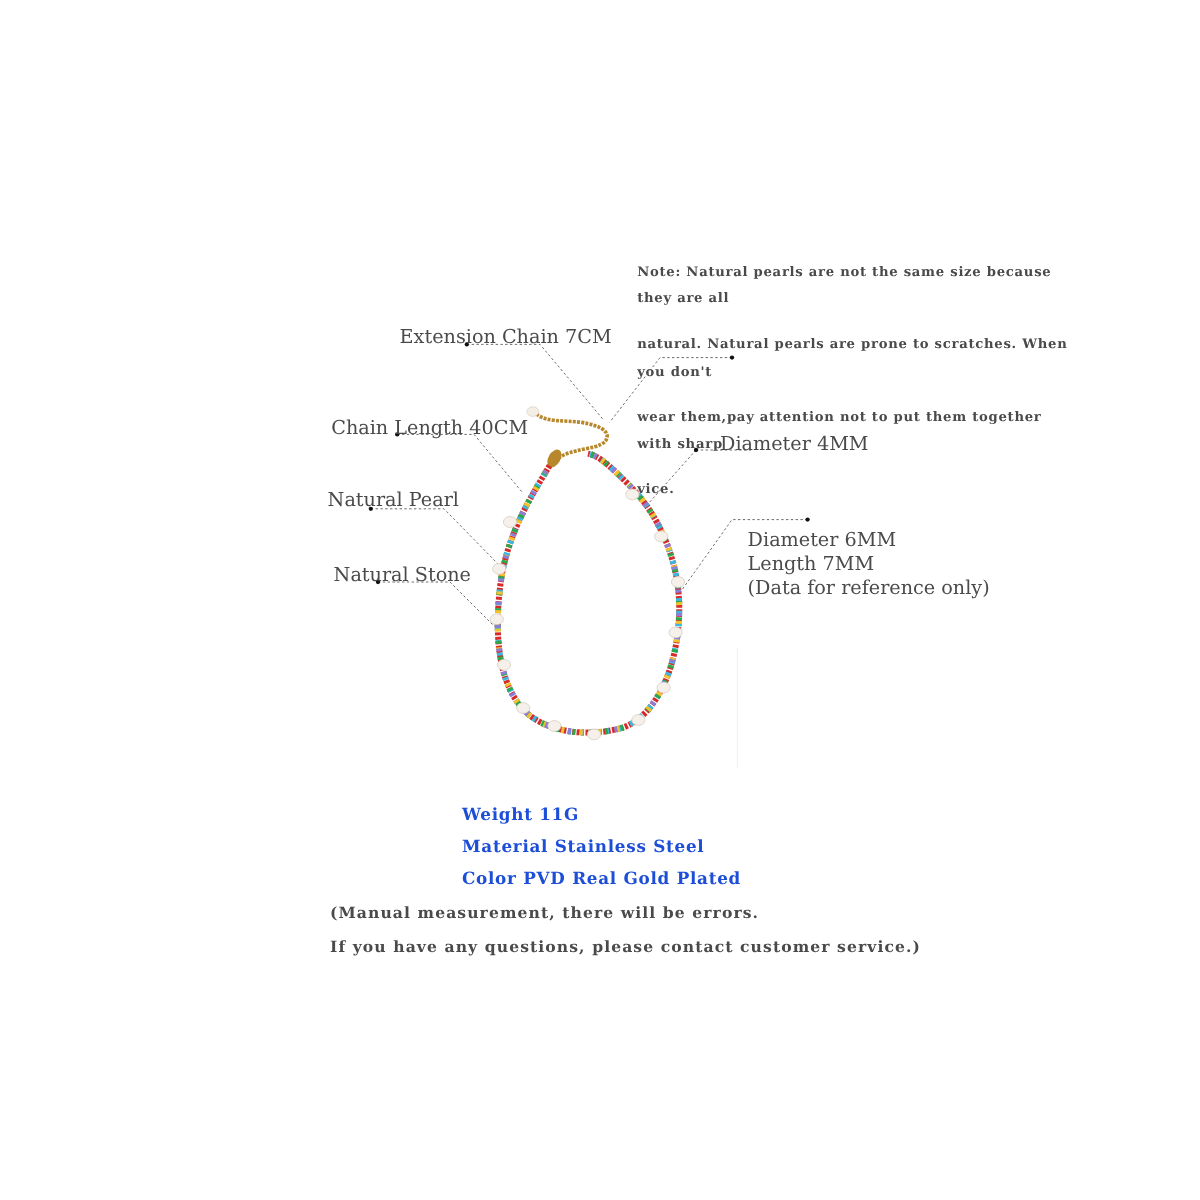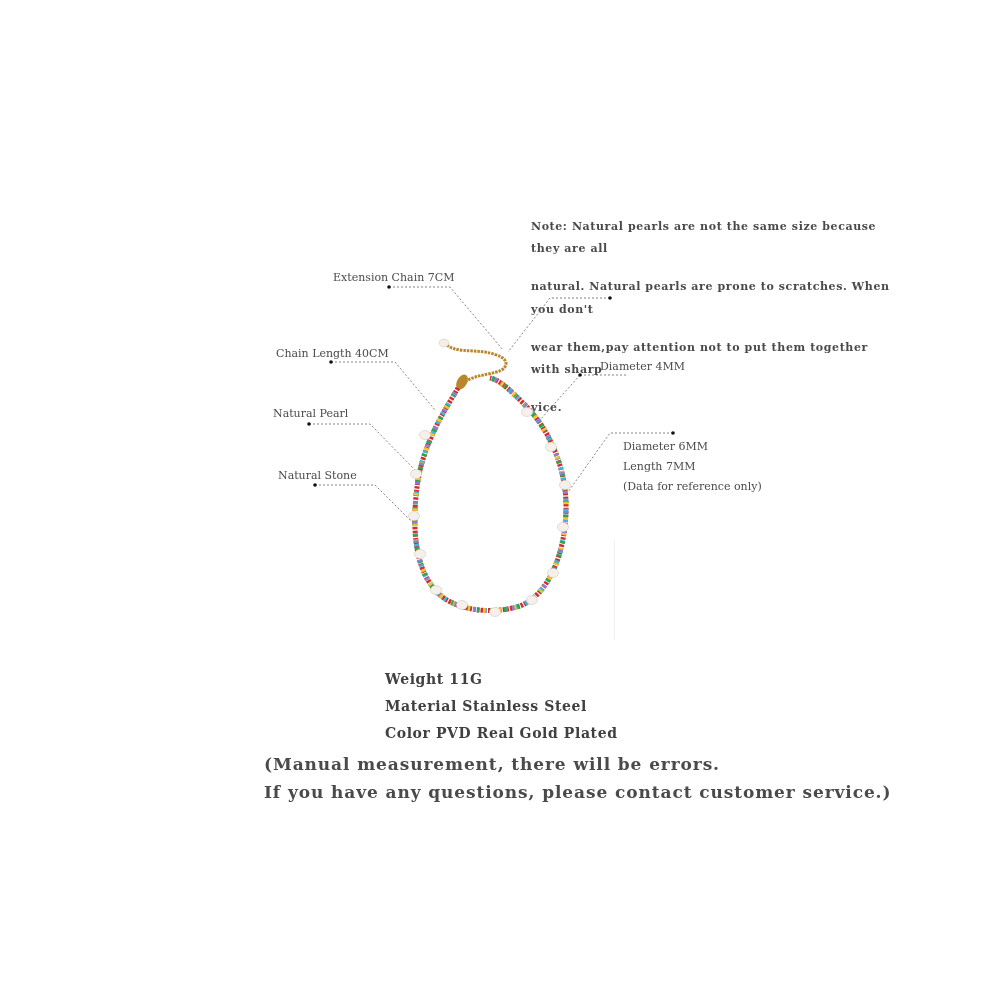--- a/index.html
+++ b/index.html
@@ -1,23 +1,23 @@
 <!DOCTYPE html>
 <html><head>
 <meta charset="utf-8">
 <style>
   html, body { margin:0; padding:0; }
   body { width:1000px; height:1000px; background:#ffffff; position:relative; overflow:hidden;
          font-family:"DejaVu Serif","Liberation Serif",serif; color:#555; }
   .abs { position:absolute; }
   .note { left:515px; top:200px; width:400px; font-size:11px; line-height:22.2px; letter-spacing:0.6px; color:#4a4a4a; font-weight:bold; }
   .note p { margin:16px; }
-  .label { font-size:11px; color:#4a4a4a; white-space:nowrap; }
-  .spec { left:385px; font-size:14px; font-weight:bold; color:#404040; letter-spacing:0.6px; white-space:nowrap; }
-  .disclaimer { left:264px; font-size:17px; font-weight:bold; color:#4a4a4a; letter-spacing:0.9px; white-space:nowrap; }
+  .label { font-size:16px; color:#4a4a4a; white-space:nowrap; }
+  .spec { left:385px; font-size:14px; font-weight:bold; color:#1d4ed8; letter-spacing:0.6px; white-space:nowrap; }
+  .disclaimer { left:275px; font-size:13px; font-weight:bold; color:#4a4a4a; letter-spacing:0.9px; white-space:nowrap; }
   svg.overlay { position:absolute; left:0; top:0; }
   .photo-edge { left:614px; top:540px; width:1px; height:100px; background:#f2f2f2; }
 </style>
 </head>
 <body>
 
 <div class="abs note">
   <p>Note: Natural pearls are not the same size because they are all</p>
   <p>natural. Natural pearls are prone to scratches. When you don't</p>
   <p>wear them,pay attention not to put them together with sharp</p>

